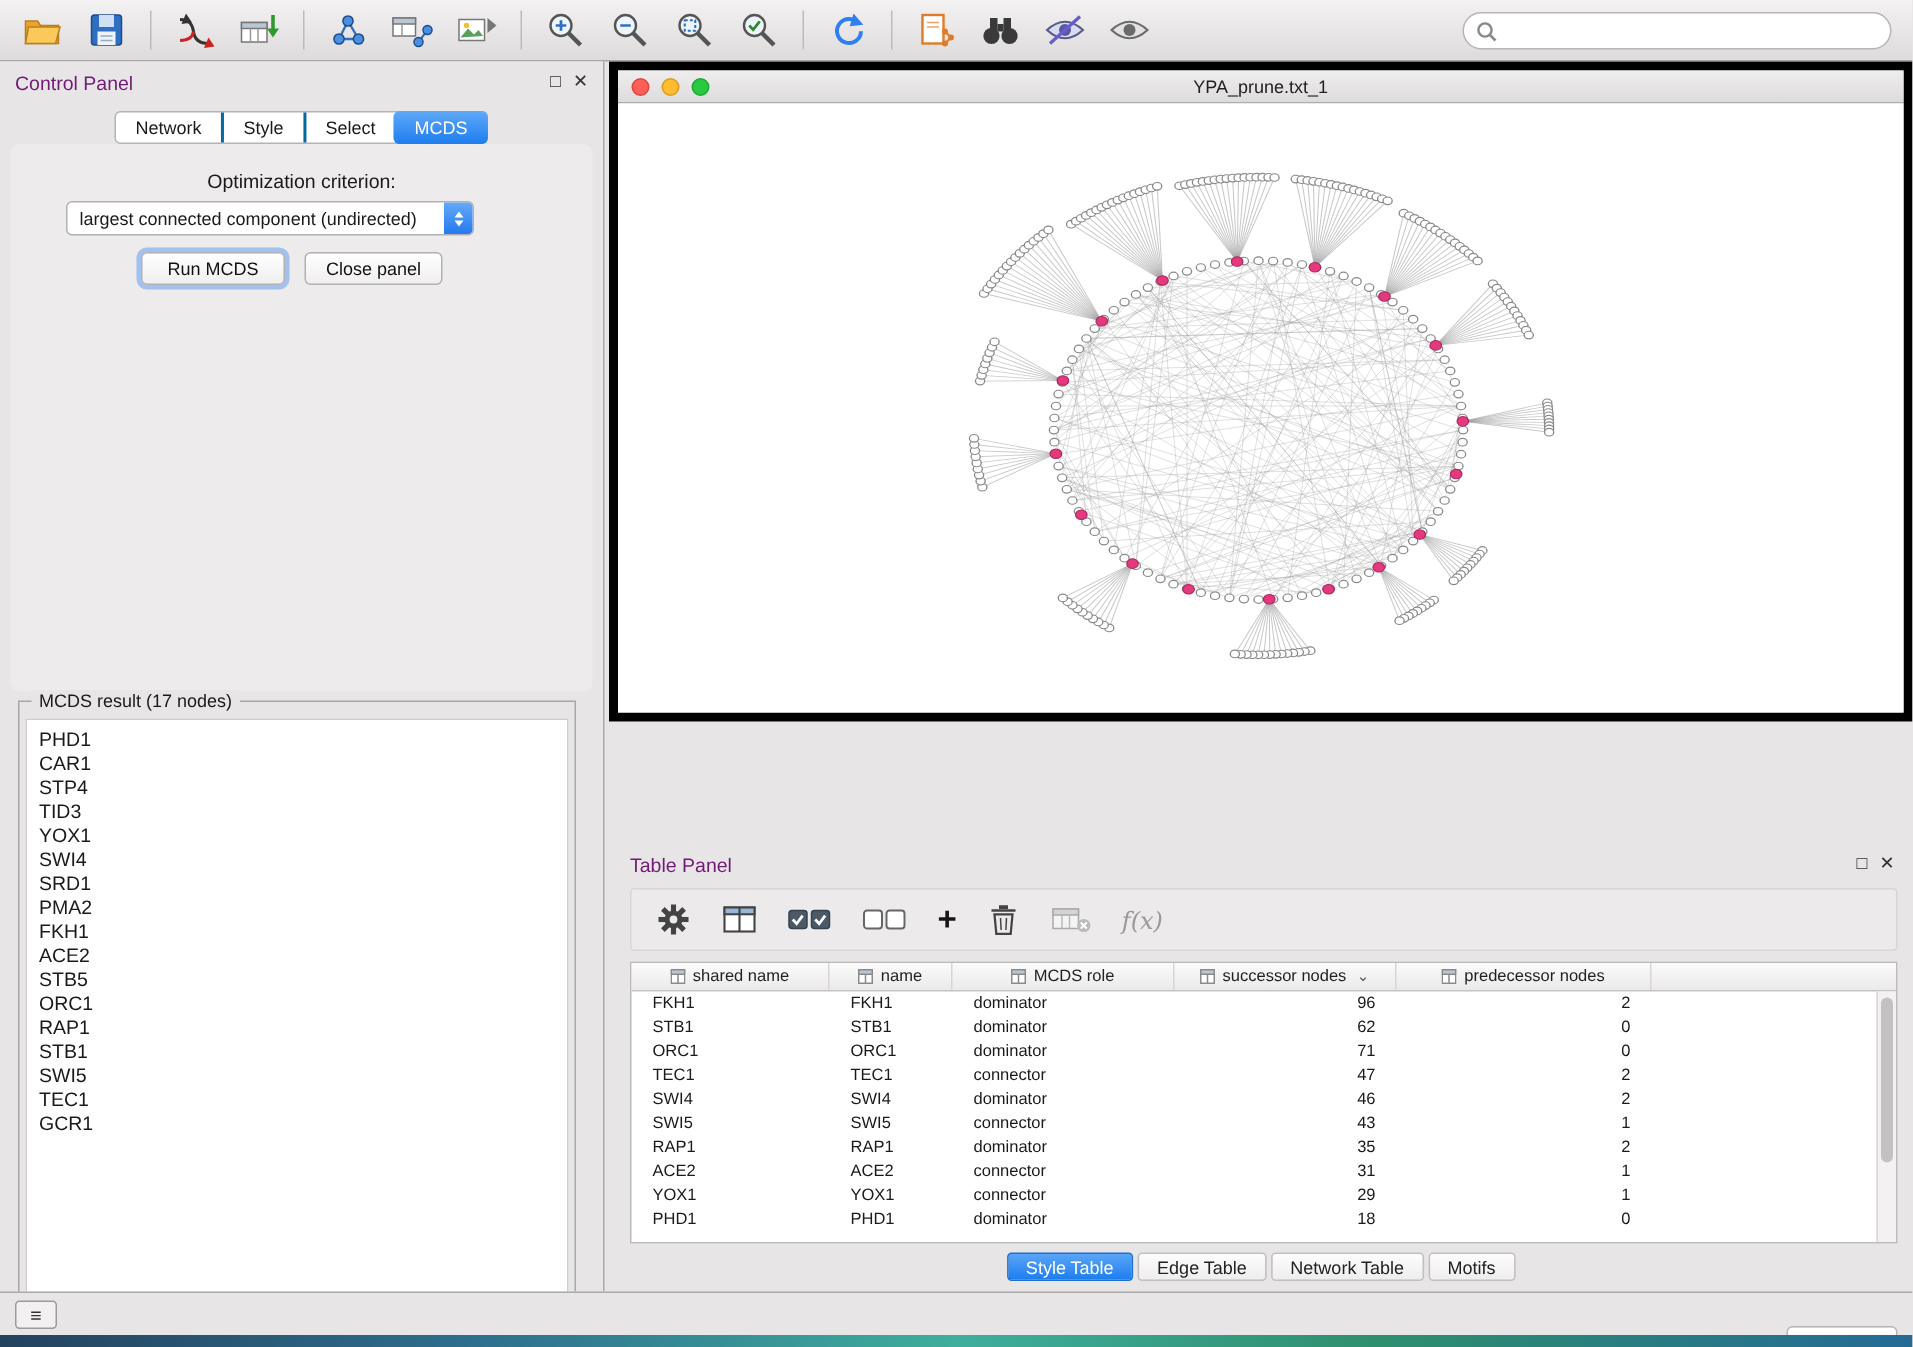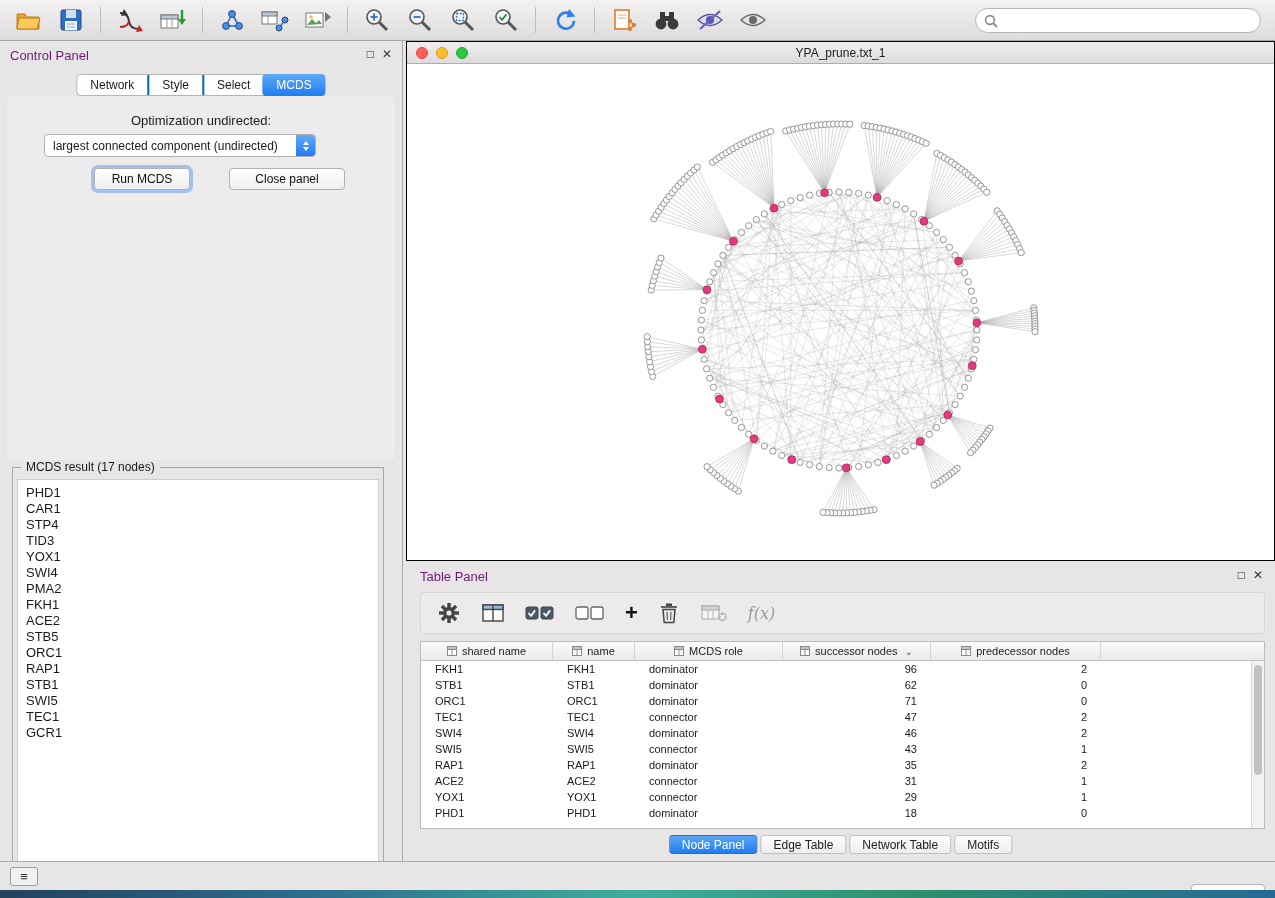--- a/index.html
+++ b/index.html
@@ -68,38 +68,38 @@
   }
   .dd-cap .tri-up { width:0; height:0; border-left:3.5px solid transparent; border-right:3.5px solid transparent; border-bottom:4px solid #fff; }
   .dd-cap .tri-down { width:0; height:0; border-left:3.5px solid transparent; border-right:3.5px solid transparent; border-top:4px solid #fff; }
   .btn {
     position:absolute; height:22px; border:1px solid #b3b1b1; border-radius:4px;
     background:linear-gradient(#ffffff,#f0eeee); font-size:12px;
     display:flex; align-items:center; justify-content:center; color:#111;
     font-family:"Liberation Sans",sans-serif;
   }
   .btn-run { left:94px; top:127px; width:96px; box-shadow:0 0 0 3px rgba(110,165,245,.6); }
-  .btn-closep { left:203px; top:127px; width:116px;margin-left:26px; }
+  .btn-closep { left:203px; top:127px; width:92px; }
   .groupbox {
     position:absolute; left:12px; top:426px; width:372px; height:423px;
     border:1px solid #a9a7a7;
   }
   .groupbox .gb-title {
     position:absolute; top:-8px; left:8px; background:#e7e5e5; padding:0 5px; font-size:12px; color:#1a1a1a;
   }
   .gb-list {
     position:absolute; left:4px; right:4px; top:11px; bottom:4px;
     background:#fff; border:1px solid #cfcdcd; overflow:hidden;
     font-size:13px; line-height:16px; padding:5px 0 0 8px;
   }
   .gb-list .gb-item { height:16px; }
   
   .net-window {
-    position:absolute; left:406px; top:41px; width:869px; height:520px;
-    background:#fff; border:1px solid #000000;
+    position:absolute; left:406px; top:41px; width:869px; height:440px;
+    background:#fff; border:6px solid #000000;
   }
   .net-titlebar {
     position:absolute; top:0; left:0; right:0; height:22px;
     background:linear-gradient(#efedee,#dddbdc); border-bottom:1px solid #aeacac;
     display:flex; align-items:center;
   }
   .traffic { display:flex; gap:8px; margin-left:9px; }
   .traffic span { width:12px; height:12px; border-radius:50%; display:block; }
   .tl-red { background:#ff5f57; border:1px solid #e0443e; }
   .tl-yellow { background:#febc2e; border:1px solid #d89c21; }
@@ -329,21 +329,21 @@
 
   <div class="cp-card"></div>
 
   <div class="seg">
     <div class="seg-item">Network</div>
     <div class="seg-item">Style</div>
     <div class="seg-item">Select</div>
     <div class="seg-item active">MCDS</div>
   </div>
 
-  <div class="opt-label">Optimization undirected:</div>
+  <div class="opt-label">Optimization criterion:</div>
 
   <div class="dropdown">
     <span class="dd-text">largest connected component (undirected)</span>
     <span class="dd-cap">
       <span class="tri-up"></span>
         <span class="tri-down"></span>
     </span>
   </div>
 
   <div class="btn btn-run">Run MCDS</div>
@@ -358,20 +358,21 @@
         <div class="gb-item">CAR1</div>
 
         <div class="gb-item">STP4</div>
 
         <div class="gb-item">TID3</div>
 
         <div class="gb-item">YOX1</div>
 
         <div class="gb-item">SWI4</div>
 
+        <div class="gb-item">SRD1</div>
 
         <div class="gb-item">PMA2</div>
 
         <div class="gb-item">FKH1</div>
 
         <div class="gb-item">ACE2</div>
 
         <div class="gb-item">STB5</div>
 
         <div class="gb-item">ORC1</div>
@@ -1226,21 +1227,21 @@
           <div class="td n c3">18</div>
           <div class="td n c4">0</div>
         </div>
       </div>
     <div class="vscroll">
       <div class="vthumb"></div>
     </div>
   </div>
 
   <div class="bottom-tabs">
-    <div class="btab active">Node Panel</div>
+    <div class="btab active">Style Table</div>
     <div class="btab">Edge Table</div>
     <div class="btab">Network Table</div>
     <div class="btab">Motifs</div>
   </div>
 </div>
 
 <div class="statusbar">
   <div class="status-left">
     <span>≡</span>
   </div>

